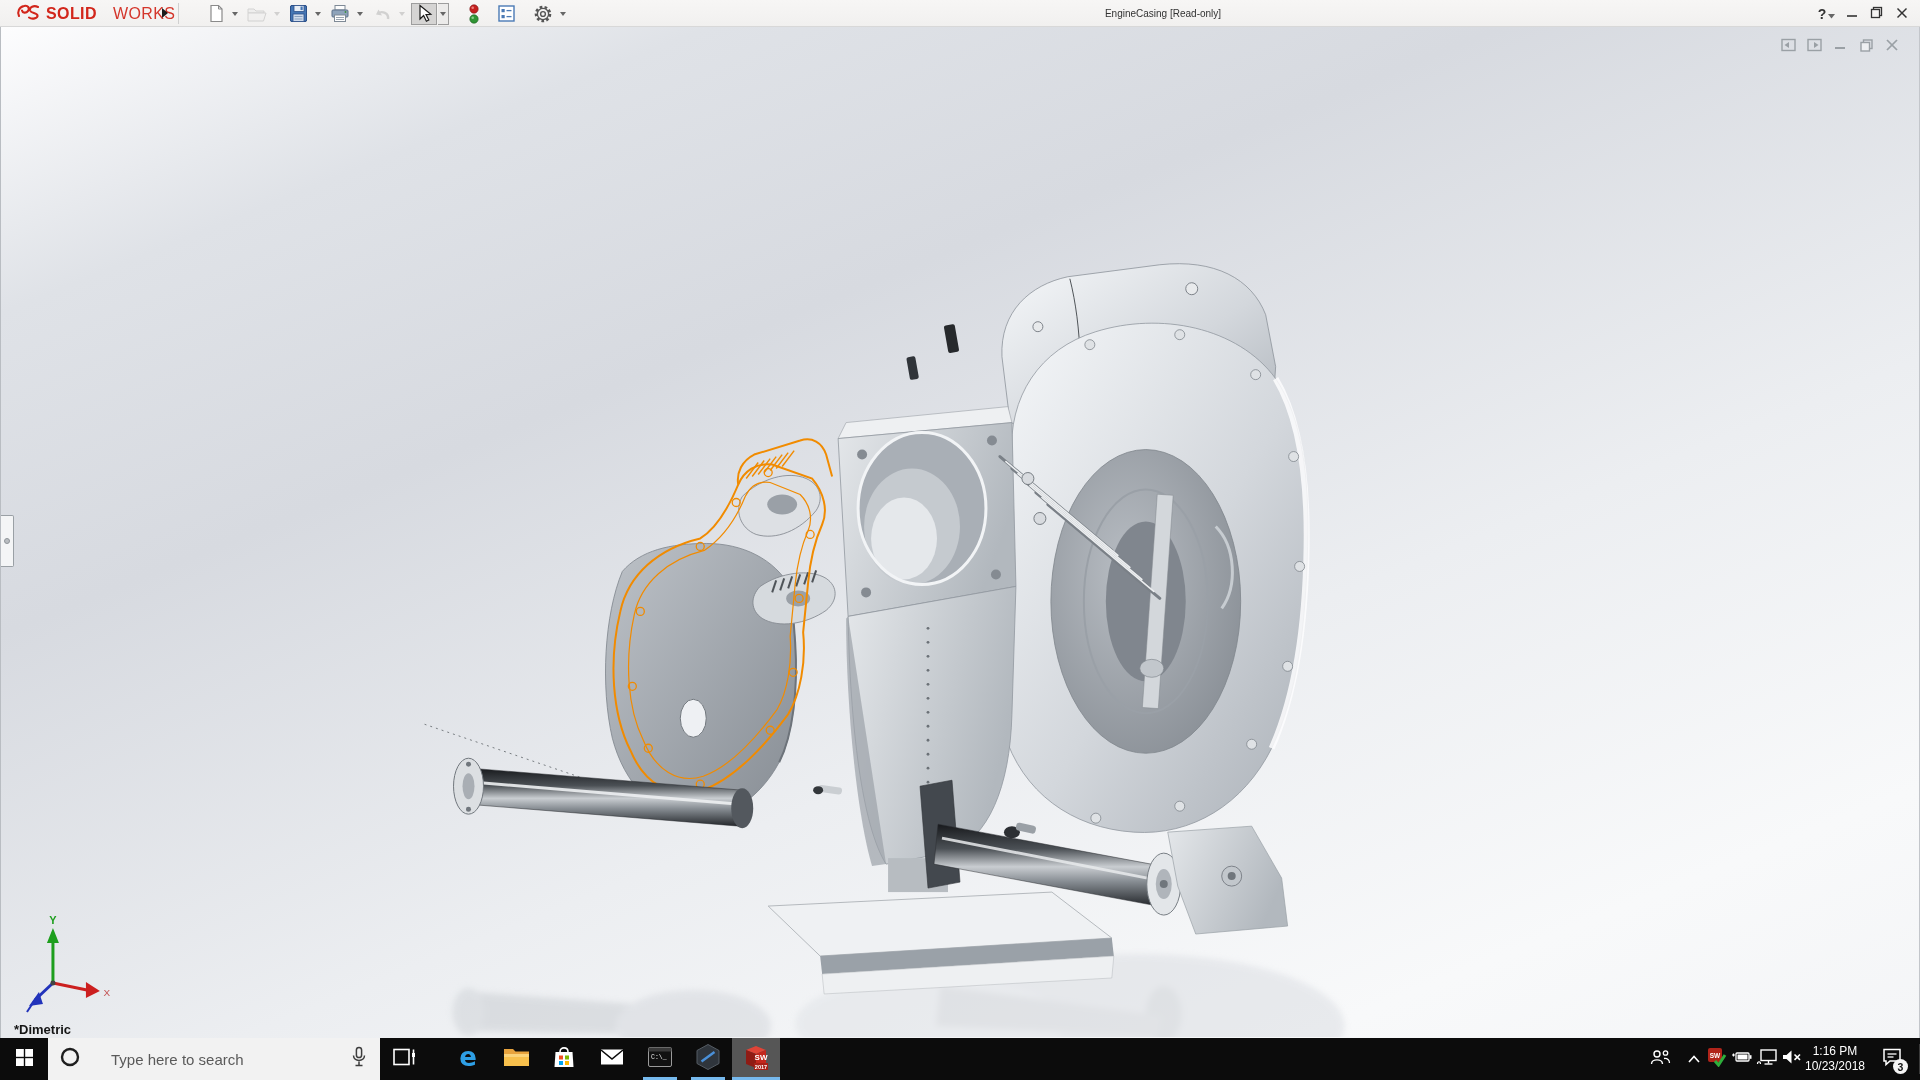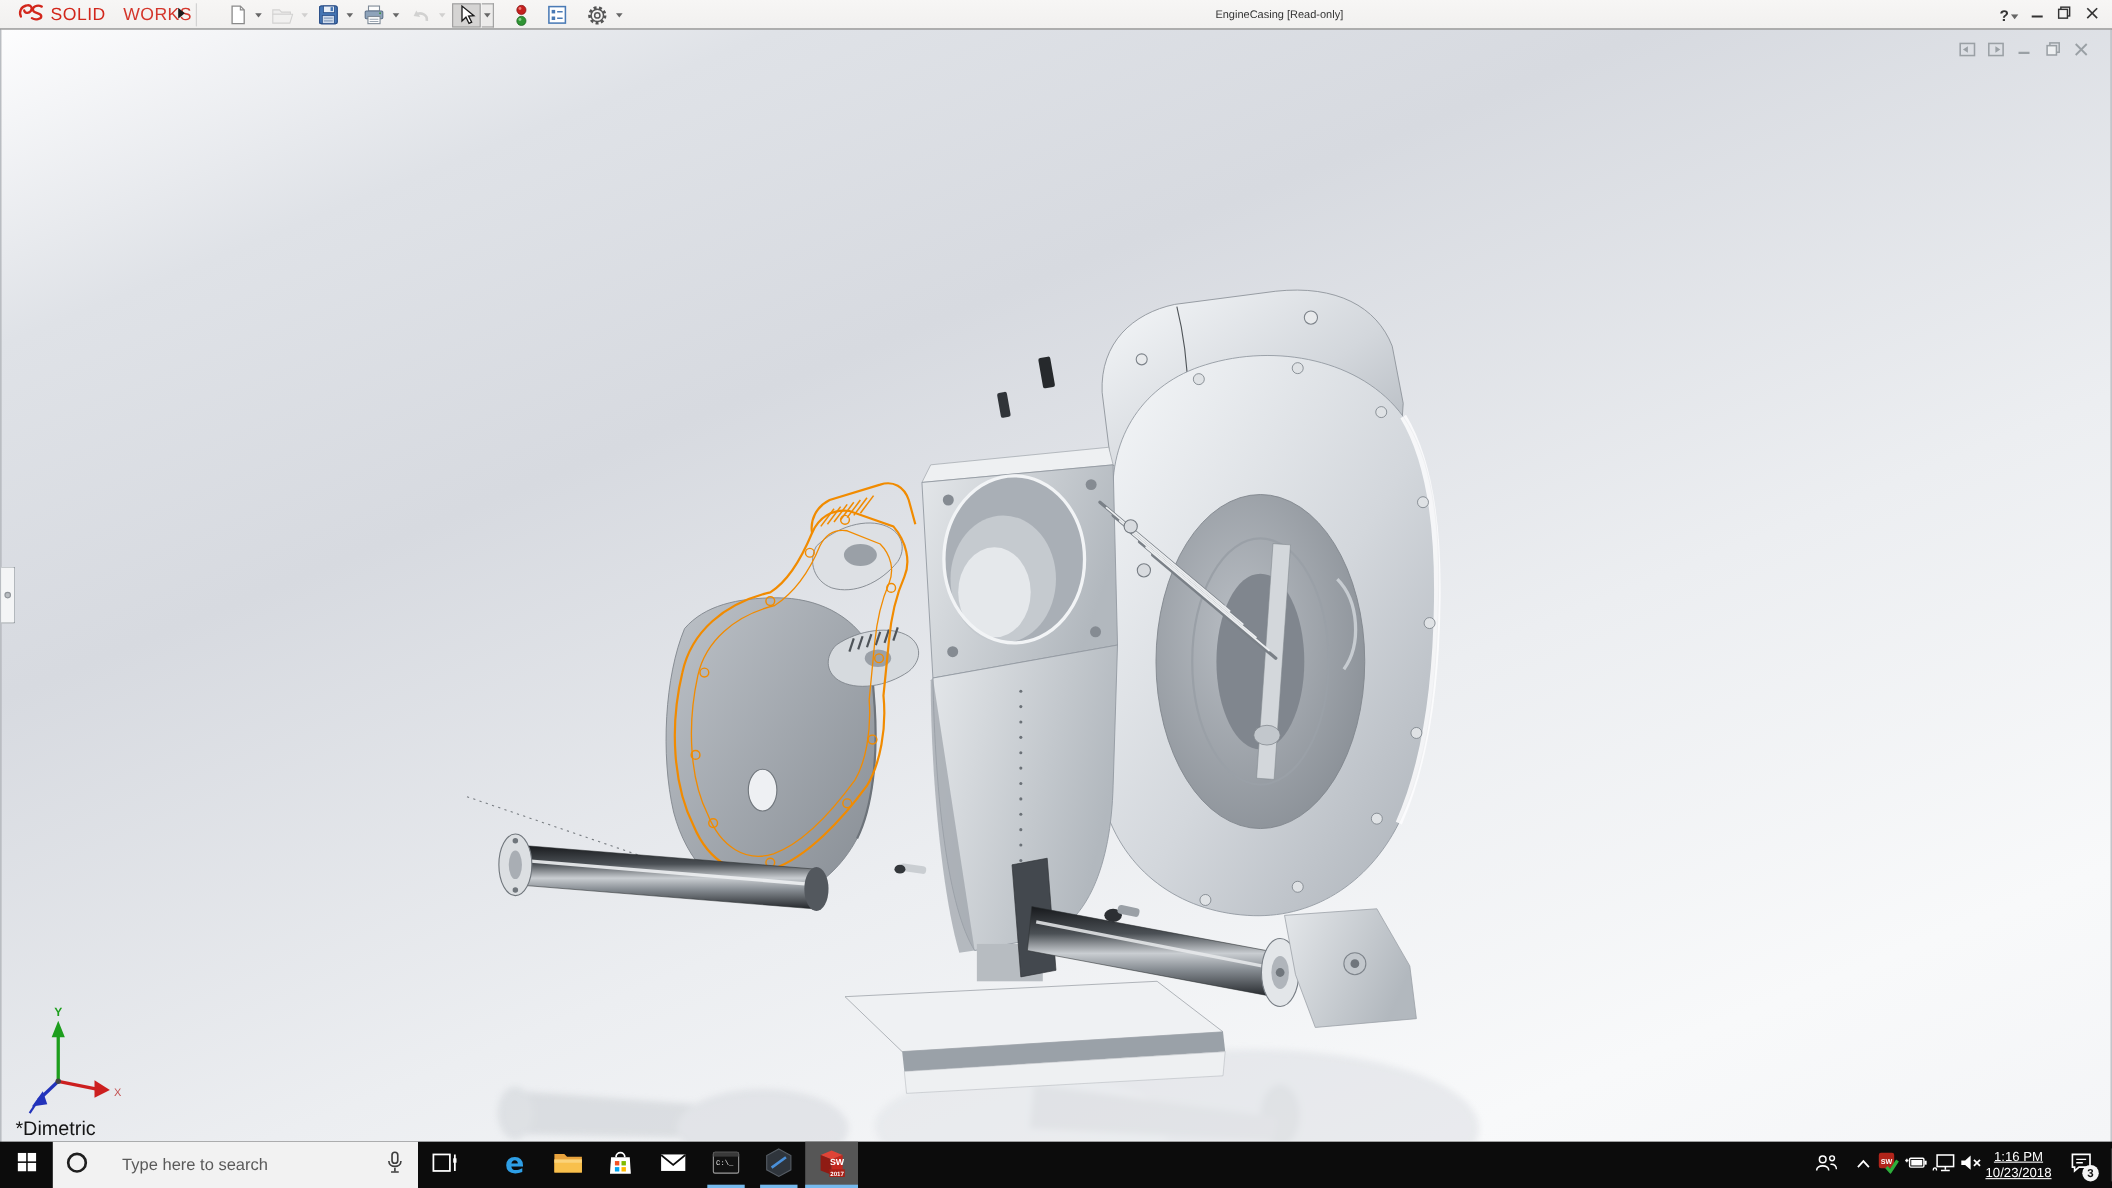--- a/index.html
+++ b/index.html
@@ -6,21 +6,21 @@
   html,body { width:1920px; height:1080px; overflow:hidden;
     font-family:"Liberation Sans", sans-serif; background:#000; }
   .app { position:absolute; inset:0; }
 
   
   .titlebar { position:absolute; left:0; top:0; width:1920px; height:27px;
     background:linear-gradient(#f7f6f5,#f1f0ef); border-bottom:1px solid #d8d8d8; }
   .brand { position:absolute; left:16px; top:3px; height:21px; display:flex; align-items:center; }
   .brand-mark { margin-right:4px; }
   .brand-text { font-size:16px; letter-spacing:.4px; color:#d2261b; }
-  .brand-bold { font-weight:normal; }
+  .brand-bold { font-weight:bold; }
   .brand-light { font-weight:normal; opacity:.92;padding-left:16px; }
   .flyout { position:absolute; left:157px; top:4px; width:16px; height:19px;
     display:flex; align-items:center; justify-content:center; cursor:pointer; }
   .tb-sep { position:absolute; left:178px; top:3px; width:1px; height:21px; background:#d0d0d0; }
   .toolbar { position:absolute; left:204px; top:2px; height:23px; display:flex; align-items:center; }
   .tb-btn { height:22px; display:flex; align-items:center; justify-content:center;
     padding:0 2px; margin-right:1px; border:1px solid transparent; }
   .tb-btn svg { display:block; }
   .tb-caret { width:11px; height:22px; display:flex; align-items:center; justify-content:center; margin-right:4px; }
   .caret-glyph { width:0; height:0; border-left:3.5px solid transparent; border-right:3.5px solid transparent; border-top:4px solid #666; }
@@ -40,42 +40,42 @@
   .viewport { position:absolute; left:0; top:27px; width:1920px; height:1011px;
     border-left:1px solid #b9bdc2; border-right:1px solid #c3c6cb;
     background:linear-gradient(158deg,#fdfdfe 0%, #dfe2e7 16%, #d7dae0 34%, #eceef1 62%, #f8f9fa 86%, #f4f5f7 100%); }
   .viewport svg.scene { position:absolute; inset:0; }
   .doc-controls { position:absolute; top:10px; right:14px; display:flex; align-items:center; }
   .dc-btn { width:26px; height:20px; display:flex; align-items:center; justify-content:center; }
   .collapsed-tab { position:absolute; left:0; top:488px; width:13px; height:52px;
     background:#f4f5f6; border:1px solid #9aa0a5; border-left:none; border-radius:0 2px 2px 0; }
   .collapsed-tab .dot { position:absolute; left:3px; top:22px; width:6px; height:6px;
     border-radius:50%; background:#b9bdc1; border:1px solid #8f9499; }
-  .view-label { position:absolute; left:13px; bottom:1px; font-size:18px; font-weight:400; color:#151515; }
+  .view-label { position:absolute; left:13px; bottom:1px; font-size:13px; font-weight:700; color:#151515; }
 
   
   .taskbar { position:absolute; left:0; bottom:0; width:1920px; height:42px; background:#0c0c0c; }
   .tk-btn { position:absolute; top:0; height:42px; display:flex; align-items:center; justify-content:center; }
   .start { left:0; width:48px; }
   .searchbox { position:absolute; left:48px; top:0; width:332px; height:42px;
     background:#f2f2f2; display:flex; align-items:center;gap:20px; }
   .cortana-ring { margin-left:11px; }
   .searchbox input { flex:1; border:none; outline:none; background:transparent;
     font-size:15px; color:#444; margin-left:10px; font-family:"Liberation Sans",sans-serif; }
   .searchbox input::placeholder { color:#5a5a5a; opacity:1; }
   .mic { margin-right:12px; }
   .taskview { left:380px; width:48px; }
   .app-btn { width:48px; }
   .underline { position:absolute; bottom:0; left:7px; right:7px; height:3px; background:#76b9ed; }
   .active-app { background:#565656; }
   .active-app .underline { left:0; right:0; }
   .tray-btn { width:24px; }
   .clock { position:absolute; left:1800px; top:0; width:70px; height:42px;
     display:flex; flex-direction:column; align-items:center; justify-content:center;
-    color:#fff; font-size:12px; line-height:15px; white-space:nowrap;text-decoration:underline; }
+    color:#fff; font-size:12px; line-height:15px; white-space:nowrap; }
   .action { left:1872px; width:40px; }
   .badge { position:absolute; left:1893px; top:21px; width:15px; height:15px; border-radius:50%;
     background:#f5f5f5; color:#111; font-size:10.5px; font-weight:bold;
     display:flex; align-items:center; justify-content:center; }
   .show-desktop { position:absolute; right:0; top:6px; width:1px; height:30px; background:#3a3a3a; }
   .cmd-txt { font-size:6.5px; fill:#e8e8e8; font-family:"Liberation Mono",monospace; }
   .sw-txt { font-weight:bold; fill:#fff; }
 </style>
 </head>
 <body>

